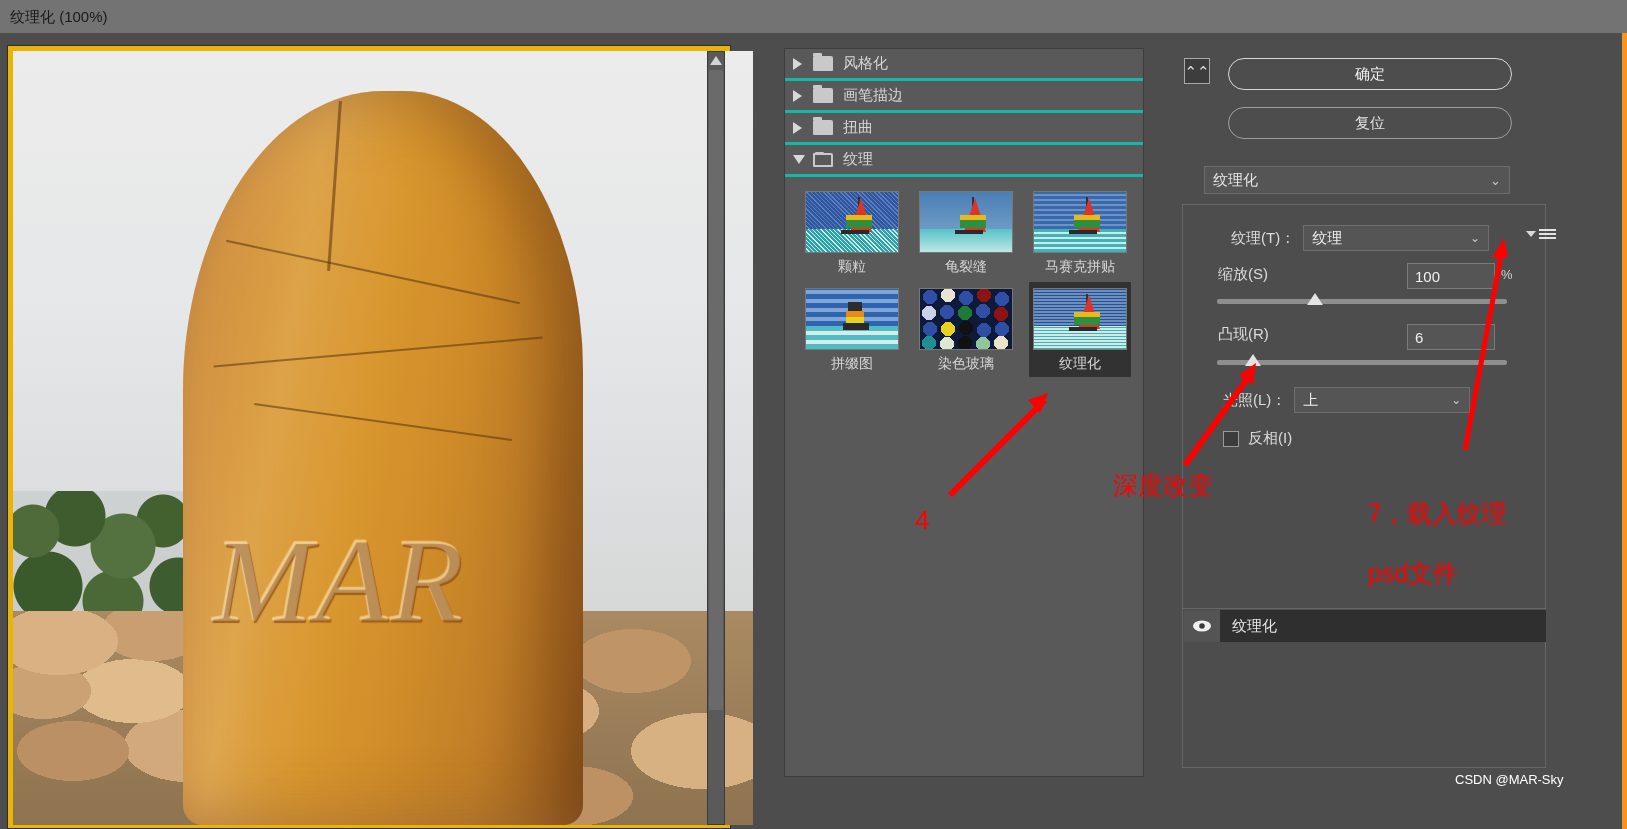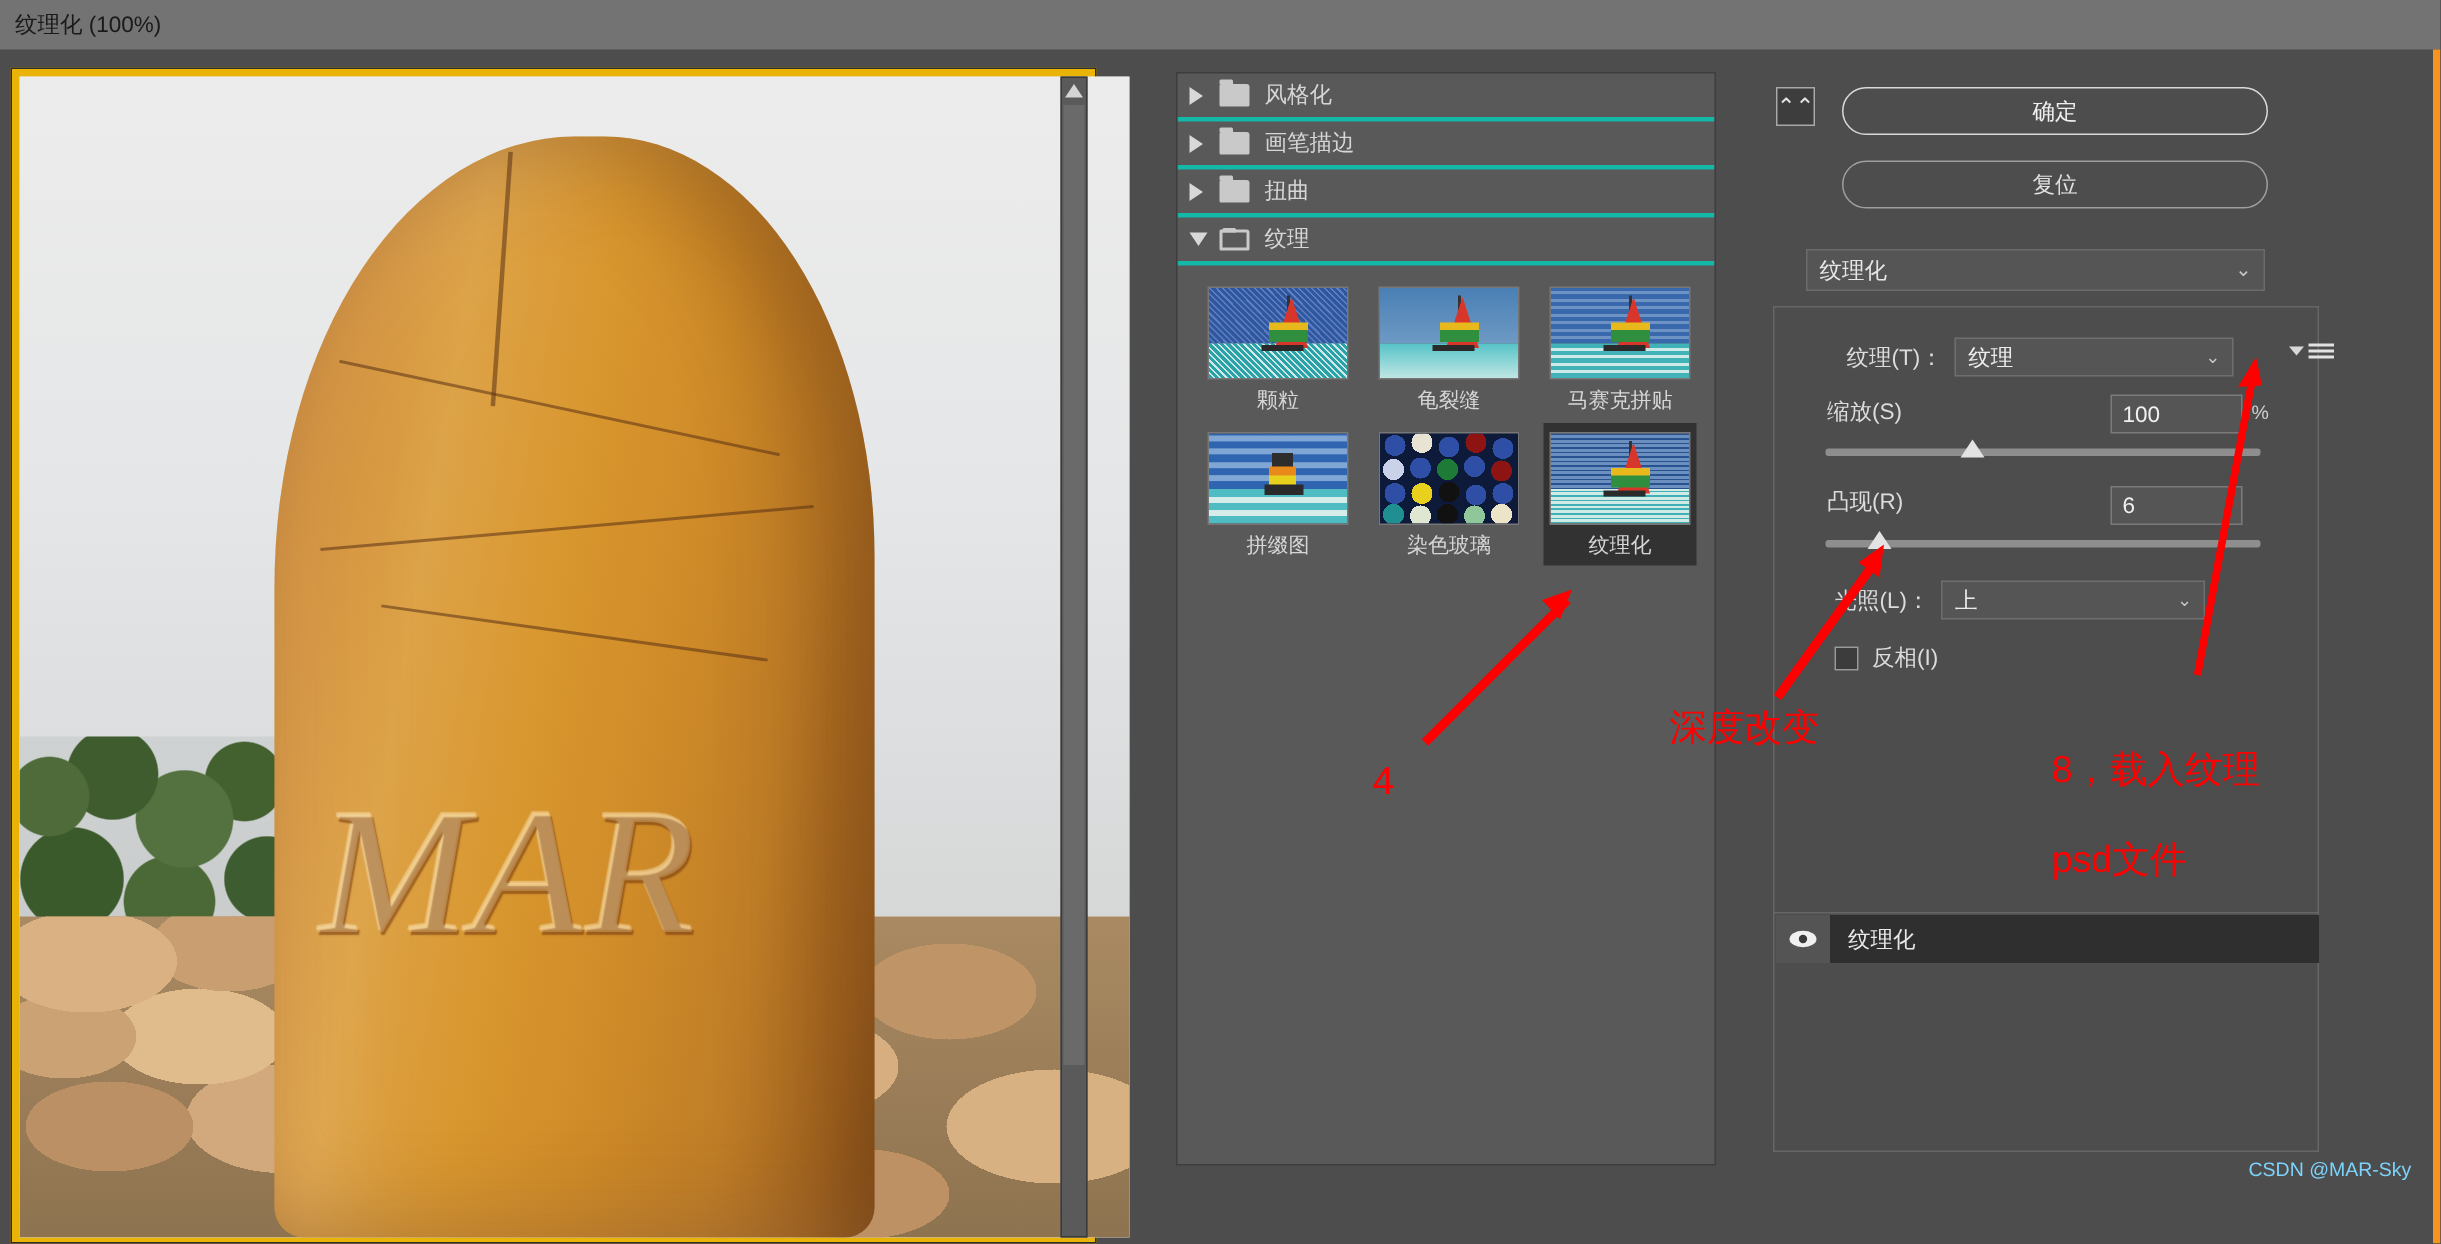--- a/index.html
+++ b/index.html
@@ -405,22 +405,21 @@
   #anno-4       { left: 915px; top: 505px; font-size: 26px; }
   #anno-depth   { left: 1113px; top: 470px; font-size: 25px; }
   #anno-load    { left: 1340px; top: 468px; font-size: 25px; }
 
   #arrows { position: absolute; left: 0; top: 0; width: 1627px; height: 829px; pointer-events: none; }
 
   #watermark {
     position: absolute;
     left: 1455px; top: 772px;
     font-size: 13px;
-    color: #7dd3fc;
-    margin-left: 44px;
+    color: #ffffff;
   }
 
   
   #right-edge {
     position: absolute; right: 0; top: 33px;
     width: 5px; height: 796px;
     background: #f7941d;
   }
 </style>
 </head>
@@ -670,20 +669,20 @@
 
     <g>
       <line x1="1465" y1="450" x2="1502" y2="250" stroke="#ff0000" stroke-width="5"></line>
       <polygon points="1504,238 1492,258 1508,257" fill="#ff0000"></polygon>
     </g>
   </svg>
 
   <div class="anno-text" id="anno-4">4</div>
   <div class="anno-text" id="anno-depth">深度改变</div>
   <div class="anno-text" id="anno-load">
-    <span>8，载入纹理</span><br>
+    <span>7，载入纹理</span><br>
     <span>psd文件</span>
   </div>
 
   <div id="right-edge"></div>
 
   <div id="watermark">CSDN @MAR-Sky</div>
 </div>
 
 </body></html>

